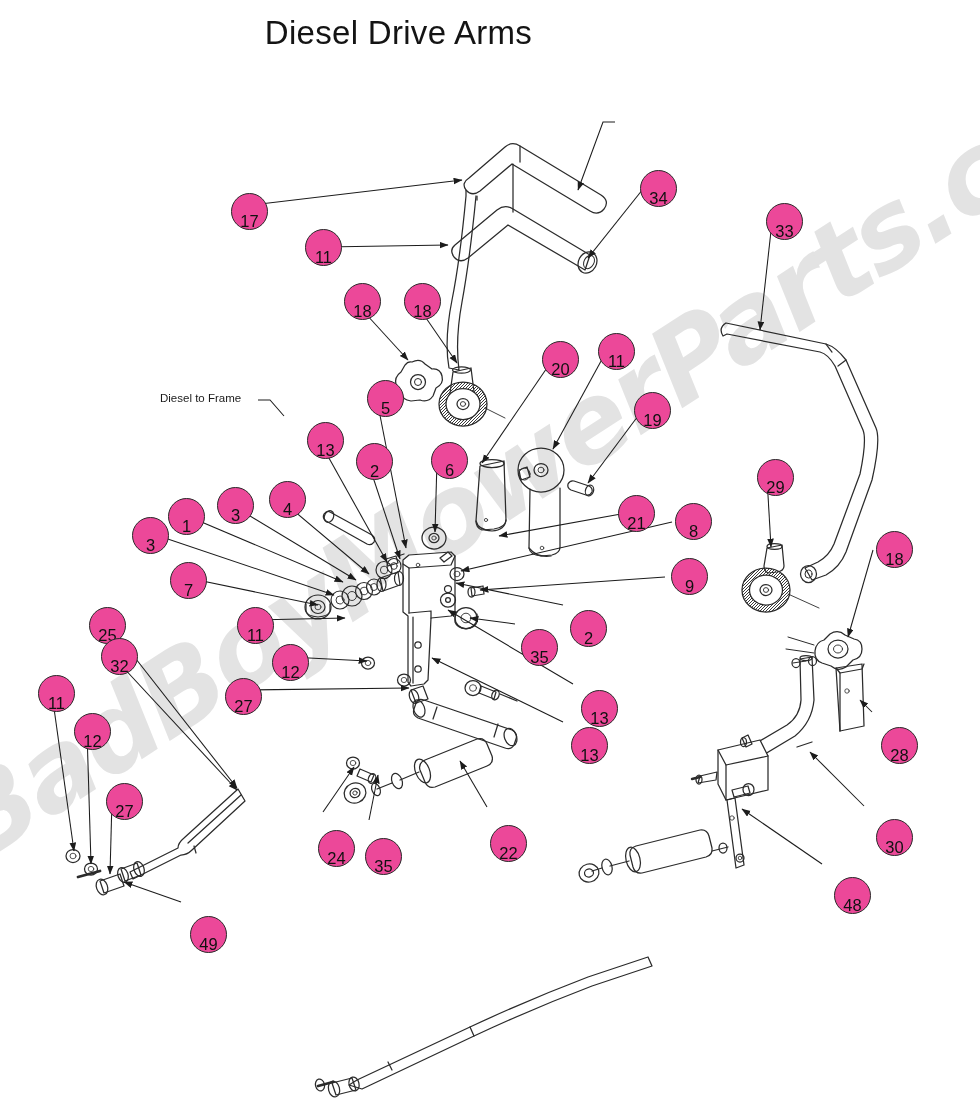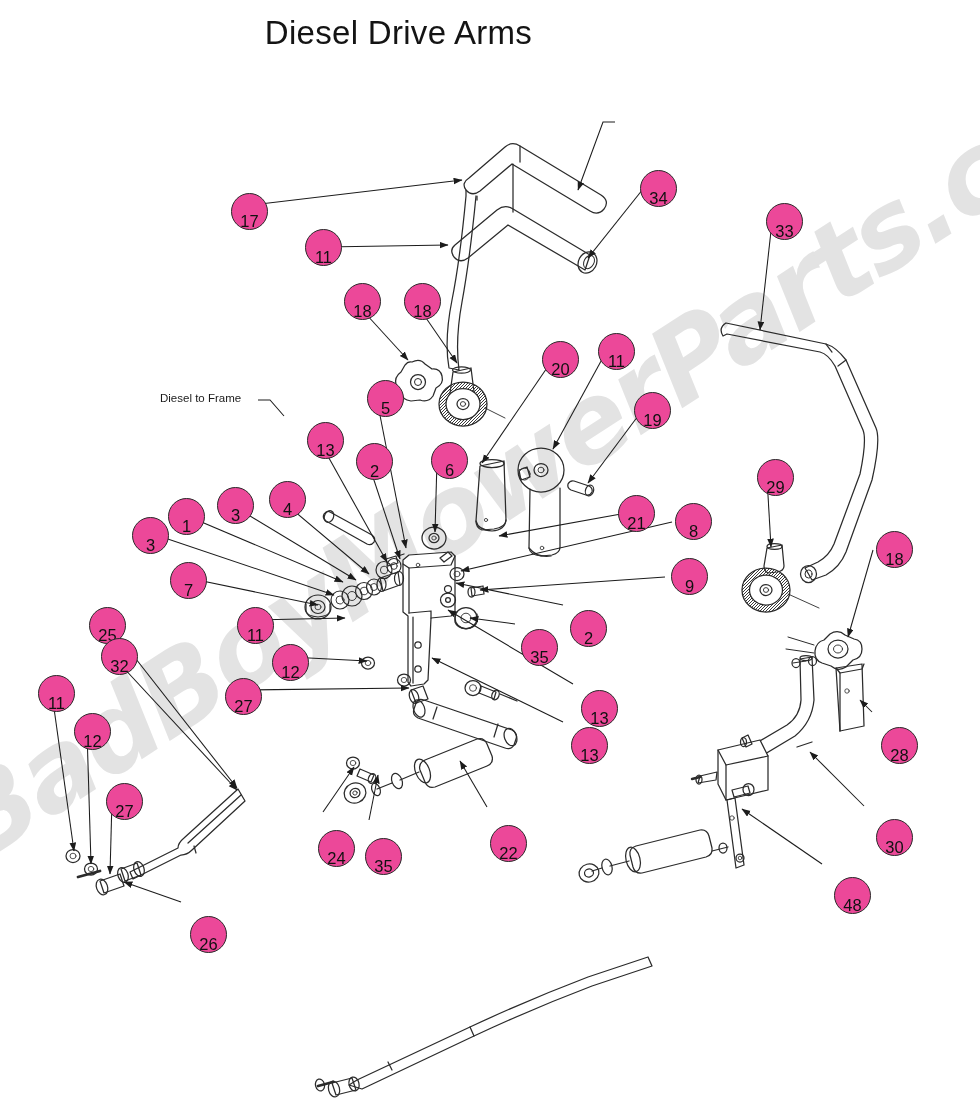--- a/index.html
+++ b/index.html
@@ -470,19 +470,19 @@
       <div class="callout" style="left: 490px; top: 825px;">
         <span>22</span>
       </div>
       <div class="callout" style="left: 881px; top: 727px;">
         <span>28</span>
       </div>
       <div class="callout" style="left: 876px; top: 819px;">
         <span>30</span>
       </div>
       <div class="callout" style="left: 190px; top: 916px;">
-        <span>26</span>
+        <span>49</span>
       </div>
       <div class="callout" style="left: 834px; top: 877px;">
         <span>48</span>
       </div>
     </div>
 </div>
 
 </body></html>

